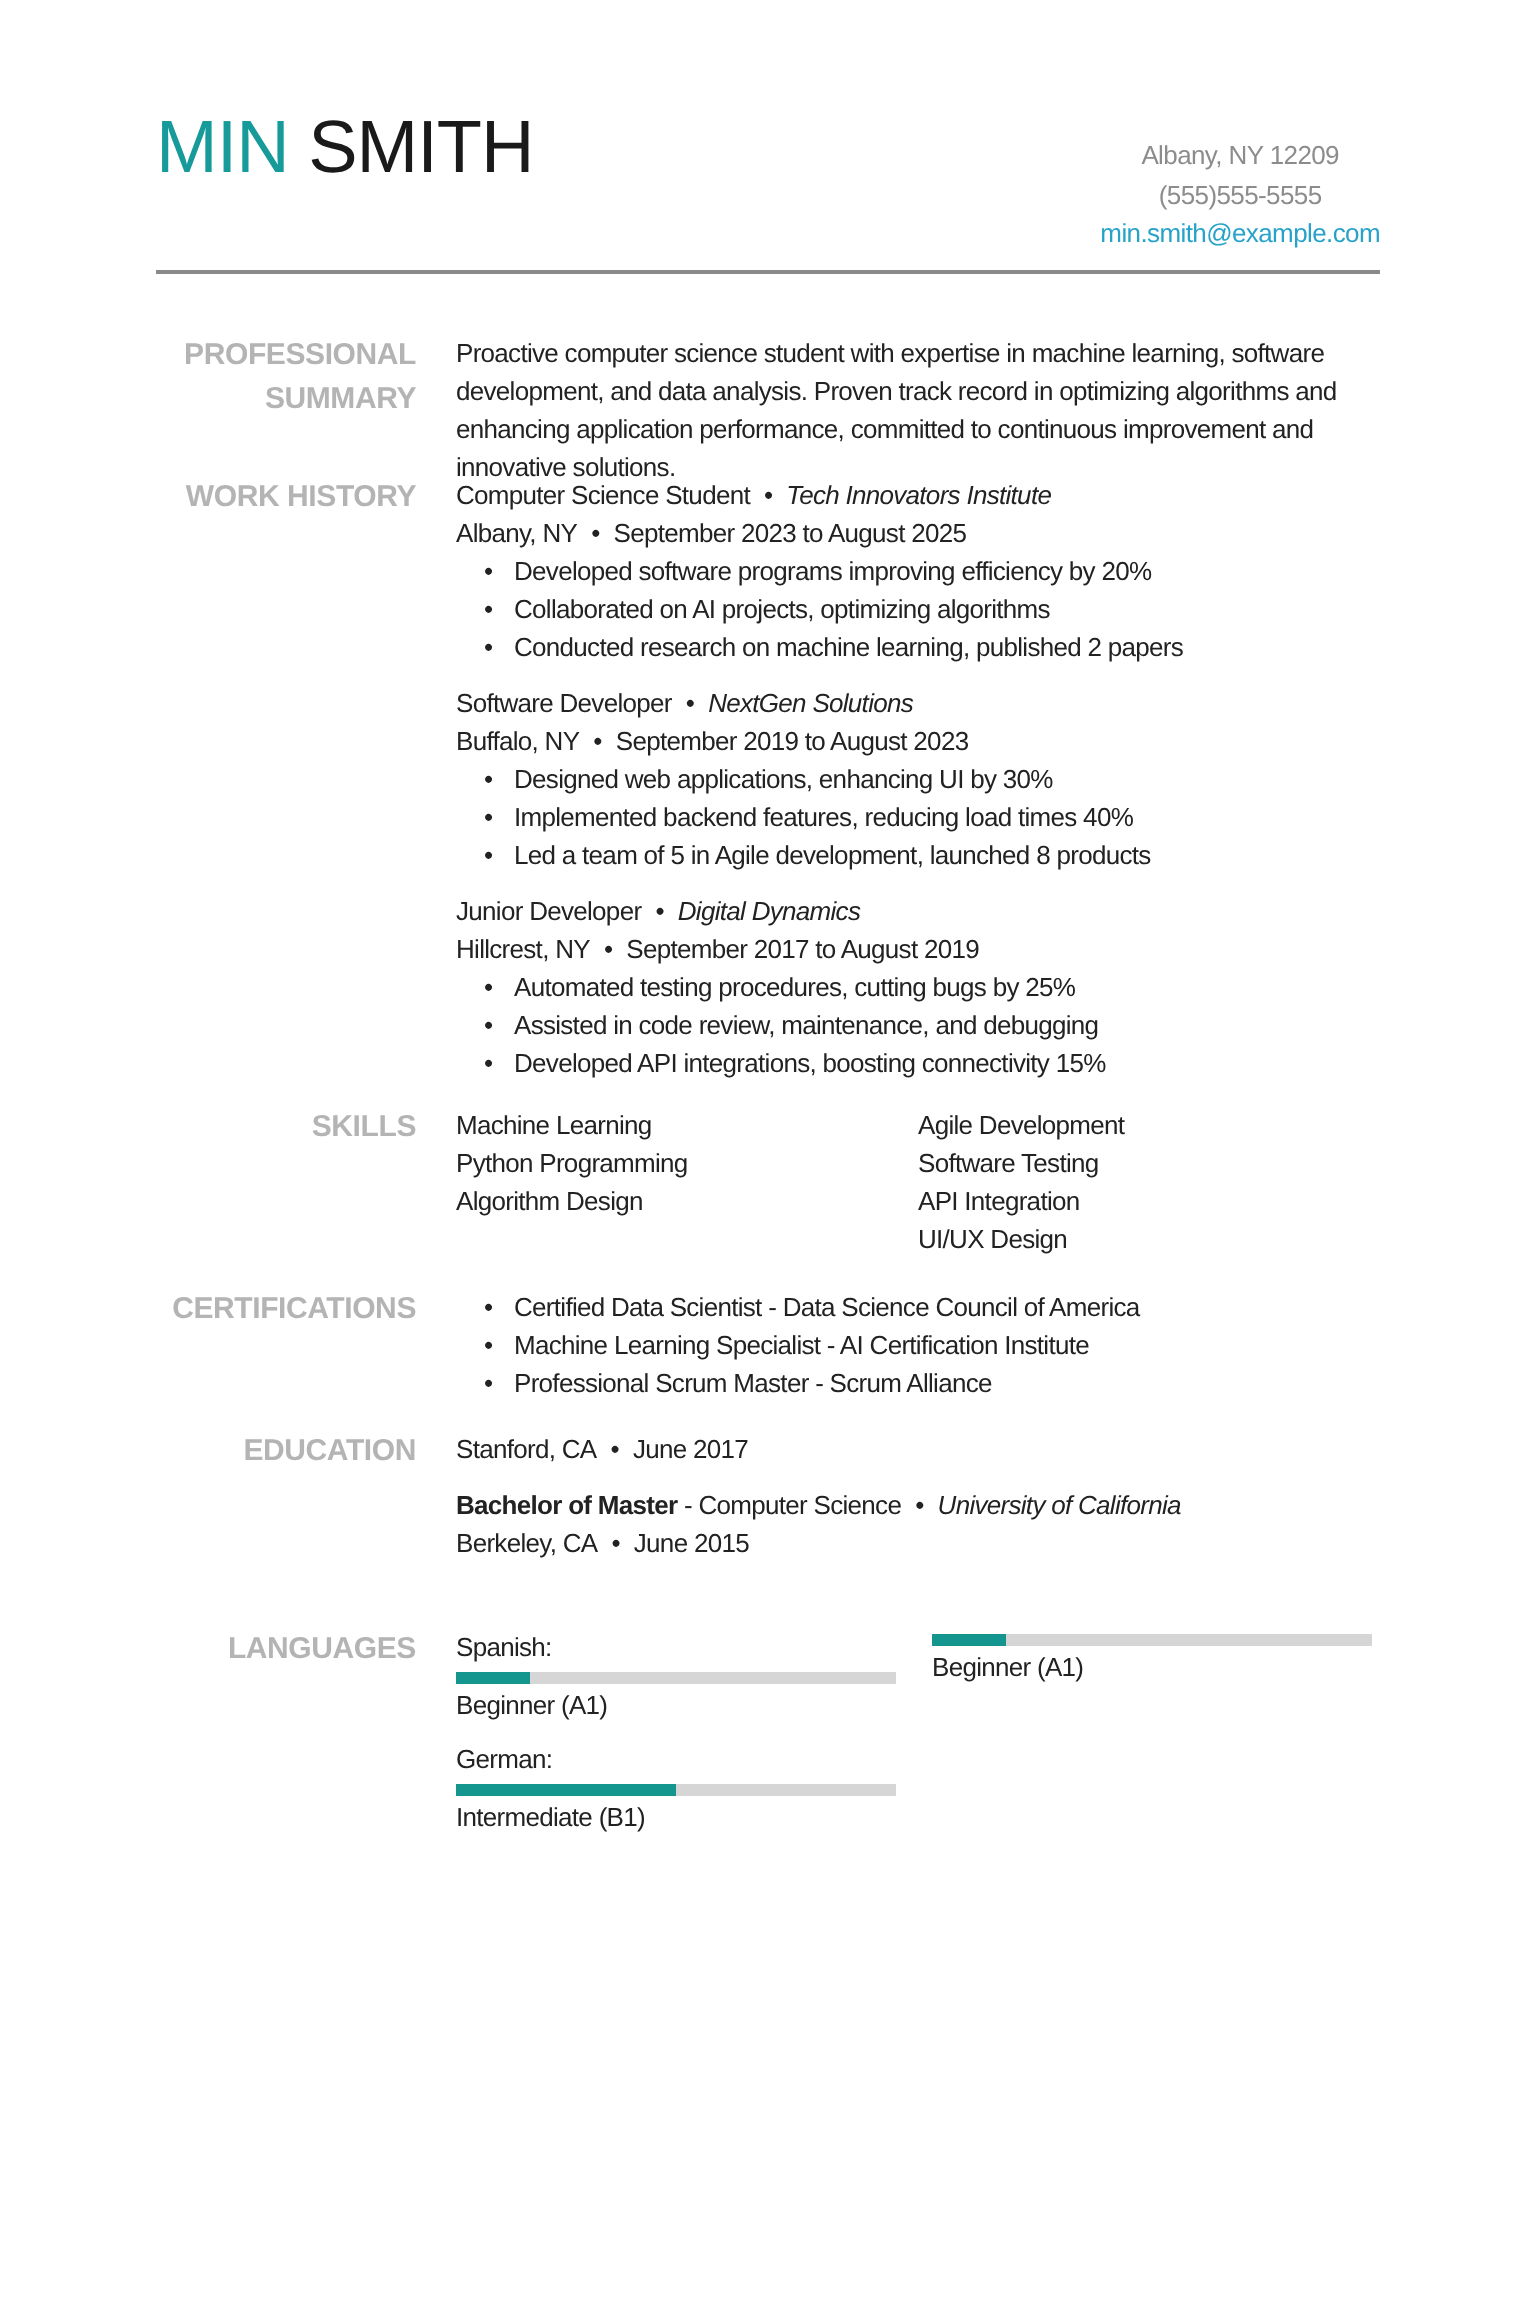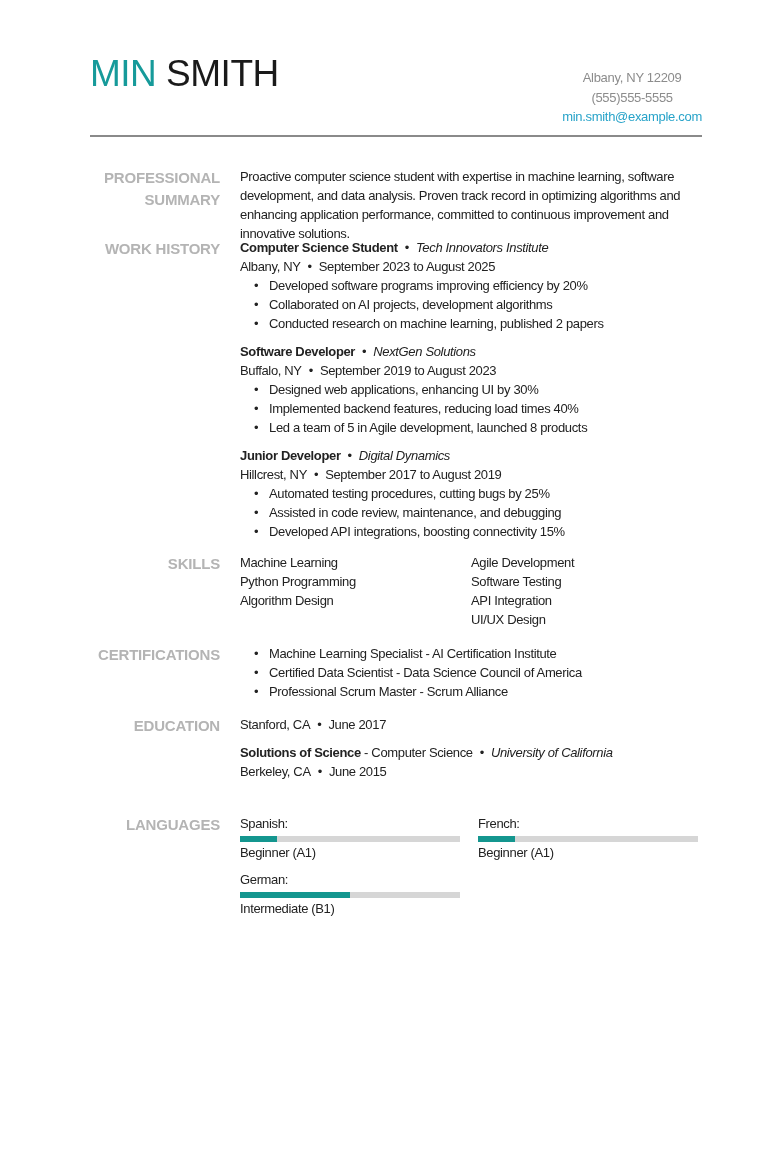--- a/index.html
+++ b/index.html
@@ -3,21 +3,21 @@
 <meta charset="utf-8">
 <style>
   * { box-sizing: border-box; margin: 0; padding: 0; }
   html, body { width: 768px; height: 1152px; background: #ffffff; }
   body {
     font-family: "Liberation Sans", "DejaVu Sans", sans-serif;
     color: #222222;
     position: relative;
     overflow: hidden;
   }
-  .page { position: absolute; left: 90px; top: 0; width: 612px; }
+  .page { position: absolute; left: 78px; top: 0; width: 612px; }
   .header { position: relative; height: 137px; border-bottom: 2px solid #8a8a8a; }
   .name {
     position: absolute; left: 0; top: 52px;
     font-size: 37px; line-height: 44px; letter-spacing: -0.5px;
     font-stretch: condensed;
   }
   .name .first { color: #169a9a; }
   .name .last { color: #1a1a1a; }
   .contact {
     position: absolute; right: 0; top: 68px; text-align: center;
@@ -31,21 +31,21 @@
     position: absolute; left: 0; top: 0; width: 130px;
     font-size: 15px; line-height: 22px; font-weight: bold;
     color: #b4b4b4; letter-spacing: -0.2px; text-transform: uppercase; text-align: right;
   }
   .sec-body {
     position: absolute; left: 150px; top: 0; width: 462px;
     font-size: 13px; line-height: 19px; color: #222;
     letter-spacing: -0.35px;
   }
   .job { margin-bottom: 9px; }
-  .job-title { font-weight: bold; }
+  .job-title { font-weight: normal; }
   .sep { display: inline-block; margin: 0 7px; }
   .company { font-style: italic; }
   ul.bullets { list-style: none; padding-left: 14px; }
   ul.bullets li { position: relative; padding-left: 15px; }
   ul.bullets li::before {
     content: "\2022"; position: absolute; left: 0; top: 0;
   }
   .skills { display: flex; justify-content: space-between; }
   .skills .col { width: 240px; }
   .edu { margin-bottom: 9px; }
@@ -87,21 +87,21 @@
     <div class="sec-body">
       <div class="job">
         <div>
           <span class="job-title">Computer Science Student</span><span class="sep">•</span><span class="company">Tech Innovators Institute</span>
         </div>
         <div>
           <span>Albany, NY</span><span class="sep">•</span><span>September 2023 to August 2025</span>
         </div>
         <ul class="bullets">
           <li>Developed software programs improving efficiency by 20%</li>
-          <li>Collaborated on AI projects, development algorithms</li>
+          <li>Collaborated on AI projects, optimizing algorithms</li>
           <li>Conducted research on machine learning, published 2 papers</li>
         </ul>
       </div>
       <div class="job">
         <div>
           <span class="job-title">Software Developer</span><span class="sep">•</span><span class="company">NextGen Solutions</span>
         </div>
         <div>
           <span>Buffalo, NY</span><span class="sep">•</span><span>September 2019 to August 2023</span>
         </div>
@@ -141,58 +141,57 @@
         <div>API Integration</div>
         <div>UI/UX Design</div>
       </div>
     </div>
   </div>
 
   <div class="section" style="top:644px;">
     <div class="sec-title">CERTIFICATIONS</div>
     <div class="sec-body">
       <ul class="bullets">
+        <li>Certified Data Scientist - Data Science Council of America</li>
         <li>Machine Learning Specialist - AI Certification Institute</li>
-        <li>Certified Data Scientist - Data Science Council of America</li>
         <li>Professional Scrum Master - Scrum Alliance</li>
       </ul>
     </div>
   </div>
 
   <div class="section" style="top:715px;">
     <div class="sec-title">EDUCATION</div>
     <div class="sec-body">
       <div class="edu">
         <div>
           <span>Stanford, CA</span><span class="sep">•</span><span>June 2017</span>
         </div>
       </div>
       <div class="edu">
         <div>
-          <span class="degree">Solutions of Science</span><span> - Computer Science</span><span class="sep">•</span><span class="company">University of California</span>
+          <span class="degree">Bachelor of Master</span><span> - Computer Science</span><span class="sep">•</span><span class="company">University of California</span>
         </div>
         <div>
           <span>Berkeley, CA</span><span class="sep">•</span><span>June 2015</span>
         </div>
       </div>
     </div>
   </div>
 
   <div class="section" style="top:814px;">
     <div class="sec-title">LANGUAGES</div>
     <div class="sec-body langs">
       <div class="lang">
         <div>Spanish:</div>
         <div class="bar">
             <div class="fill" style="width:17%;"></div>
           </div>
         <div>Beginner (A1)</div>
       </div>
       <div class="lang">
-        <div>French:</div>
         <div class="bar">
             <div class="fill" style="width:17%;"></div>
           </div>
         <div>Beginner (A1)</div>
       </div>
       <div class="lang">
         <div>German:</div>
         <div class="bar">
             <div class="fill" style="width:50%;"></div>
           </div>

